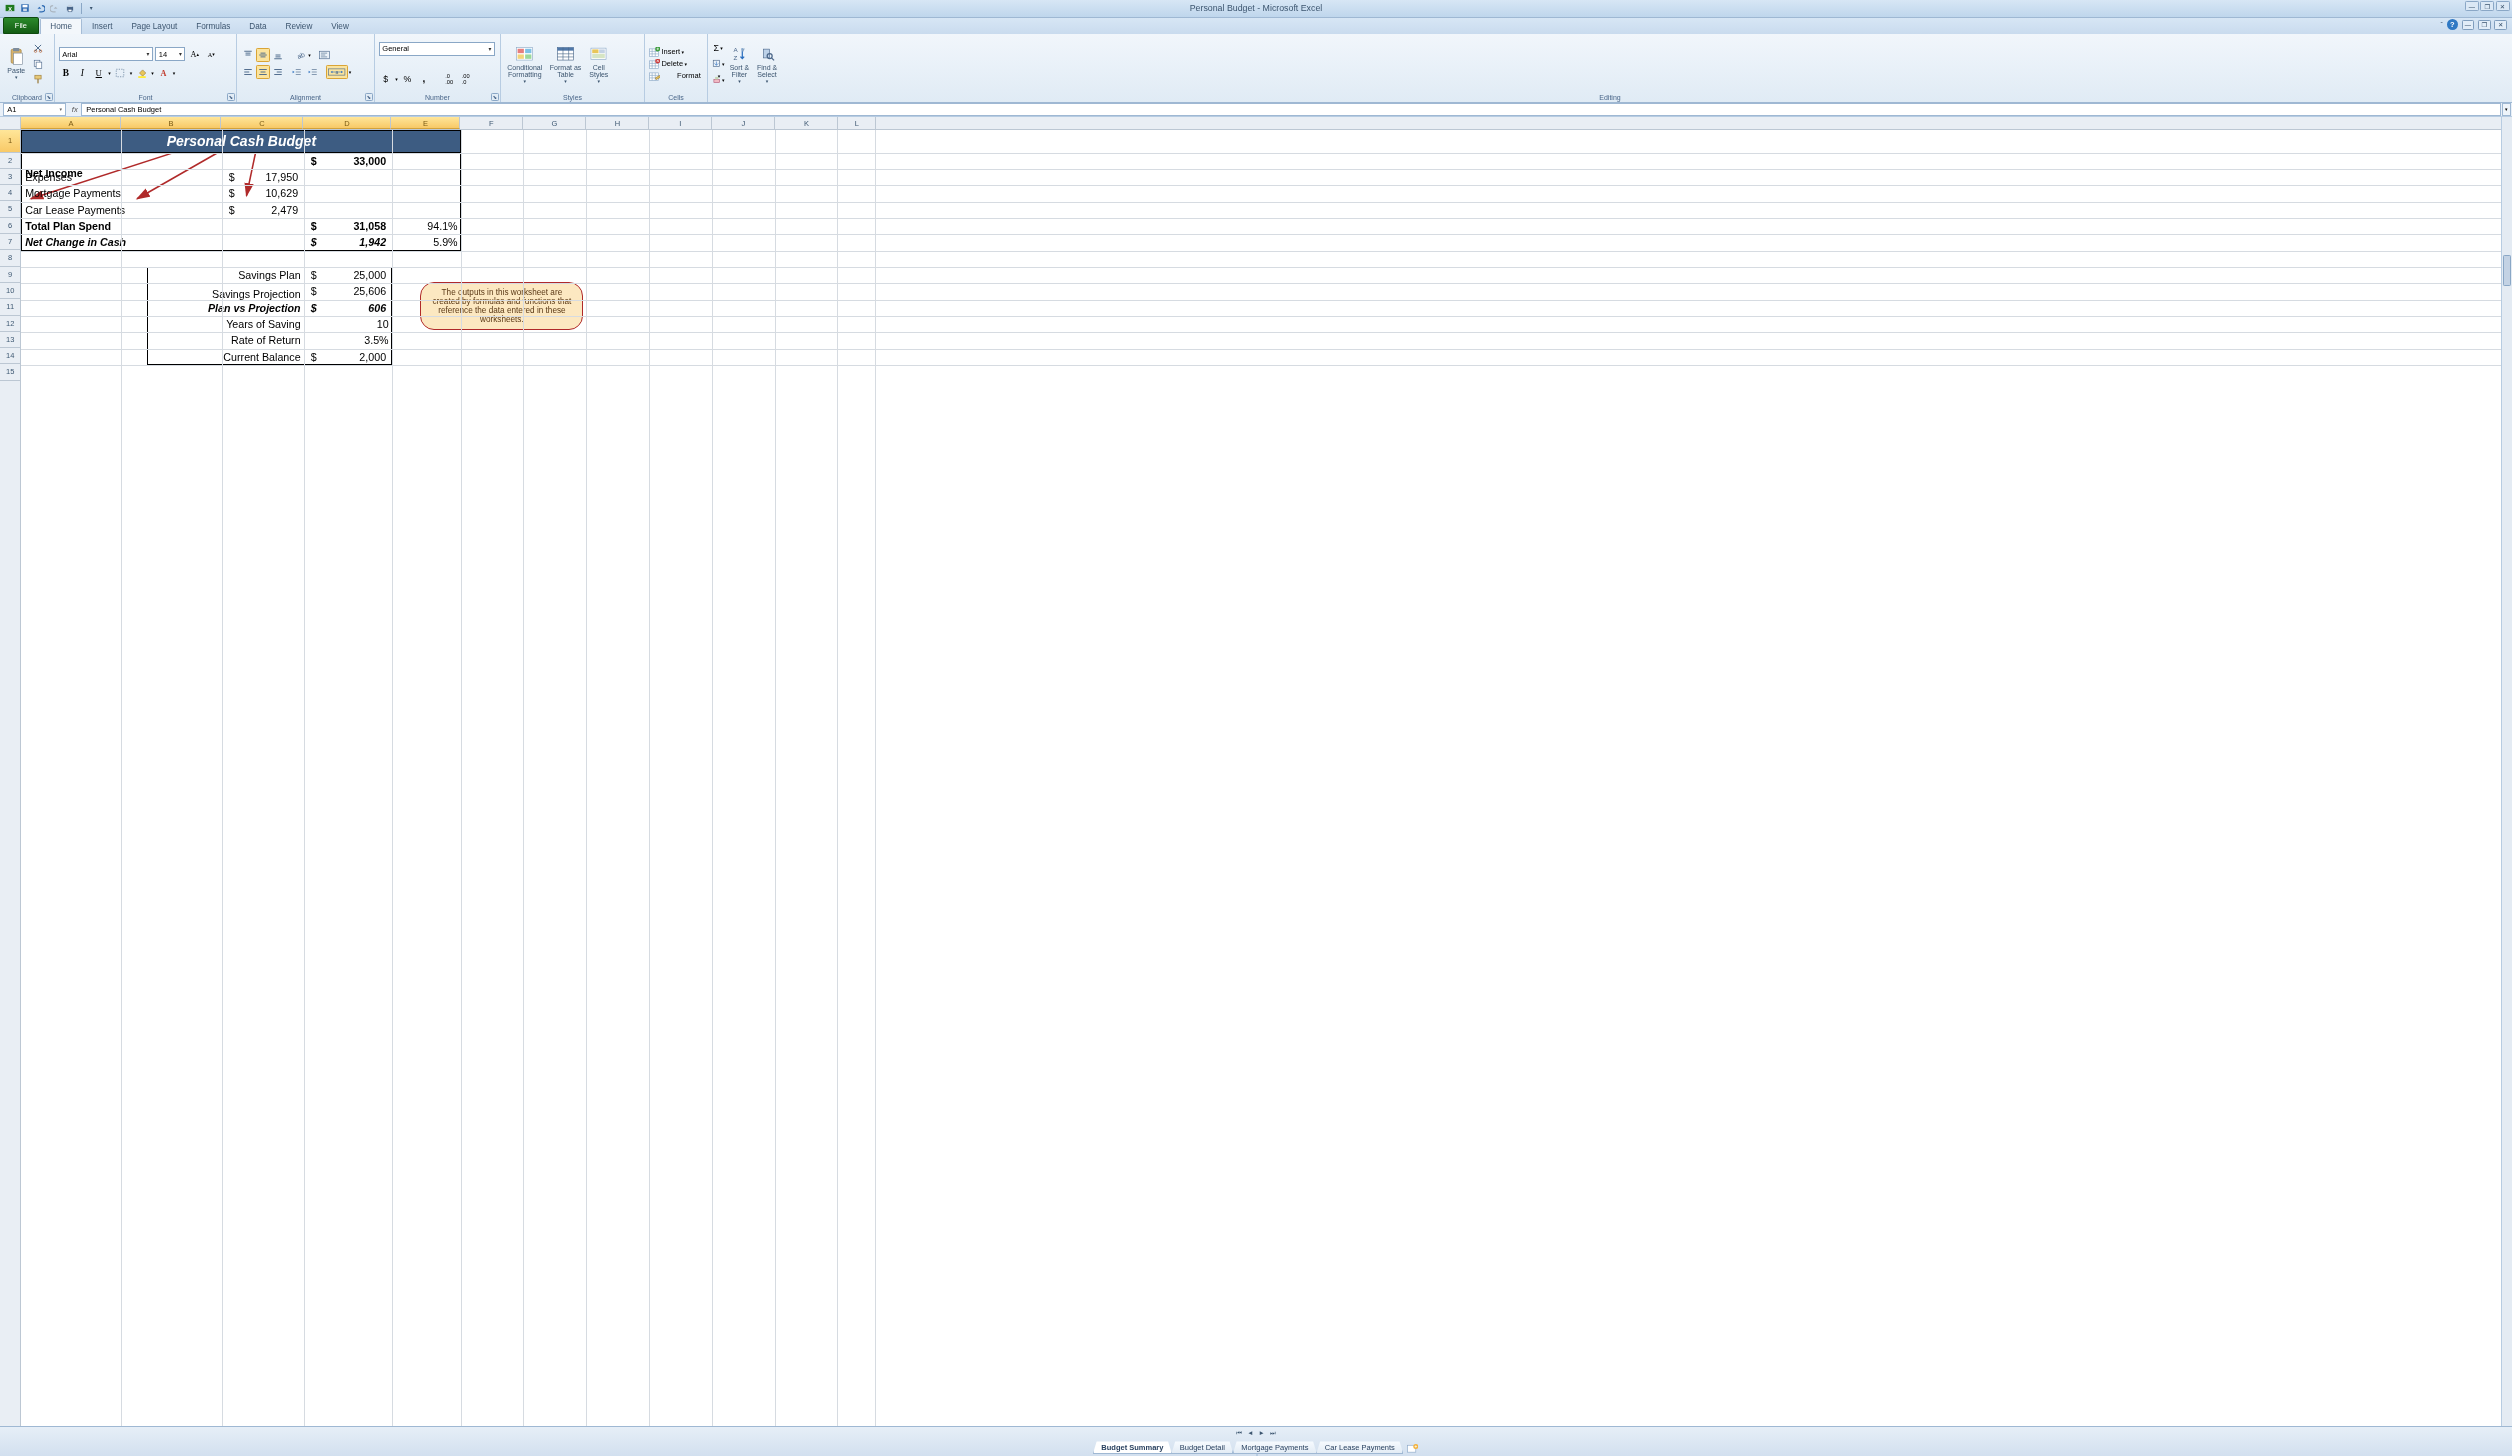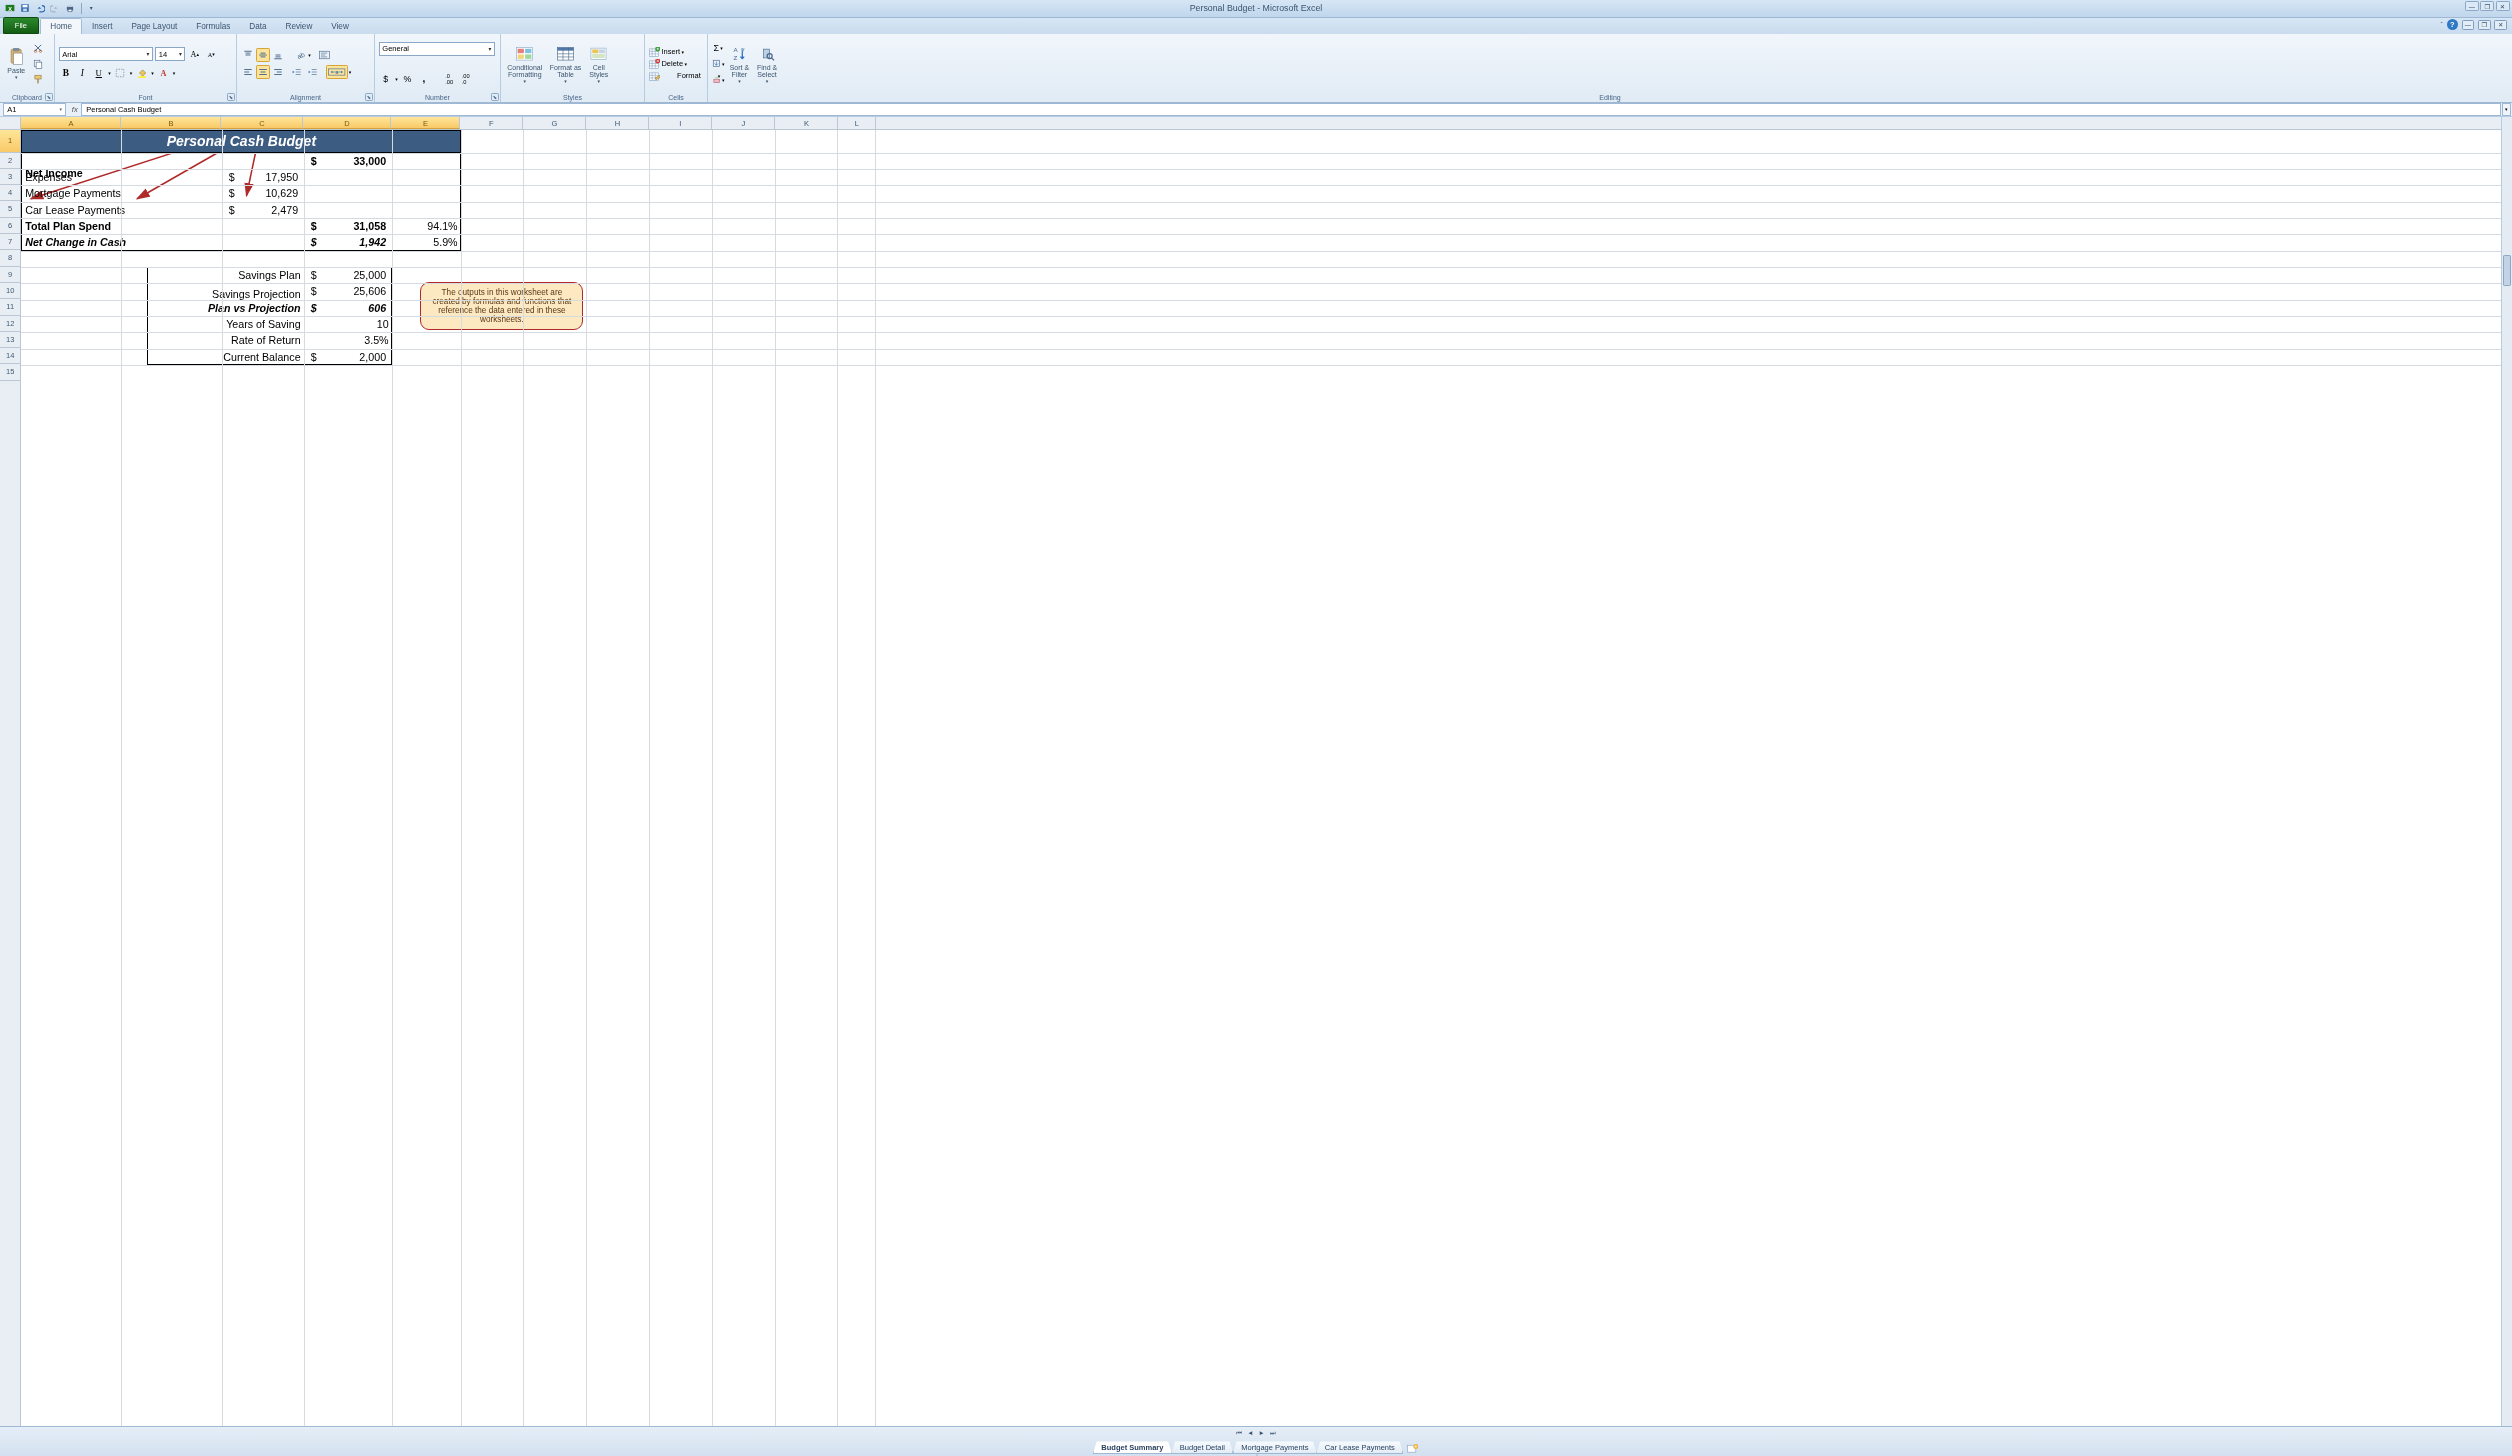--- a/index.html
+++ b/index.html
@@ -186,21 +186,21 @@
     clip-path: polygon(3.8px 0, calc(100% - 3.8px) 0, 100% 100%, 0 100%);
   }
   .sheet-tab.active { background: #fff; font-weight: bold; }
   .hscroll { flex: 1; height: 10px; margin: 0 3.8px 0 6.3px; background: #e4ebf3; border: 0.6px solid #b7cce2; position: relative; }
   .hscroll::before { content: "◄"; position: absolute; left: 1.3px; top: 0; font-size: 5.7px; color: #4a6689; }
   .hscroll::after { content: "►"; position: absolute; right: 1.3px; top: 0; font-size: 5.7px; color: #4a6689; }
 
   
   .callout {
     position: absolute;
-    background: #fce8c1; border: 1.3px solid #b02a2a; border-radius: 9px;
+    background: #fce8c1; border: 1.3px solid #b02a2a; border-radius: 14px;
     padding: 5px 7.5px; font-size: 8.2px; color: #5a3815; text-align: center;
     width: 163px;
   }
 
   
   svg { display: block; }
 </style>
 </head>
 <body>
 

